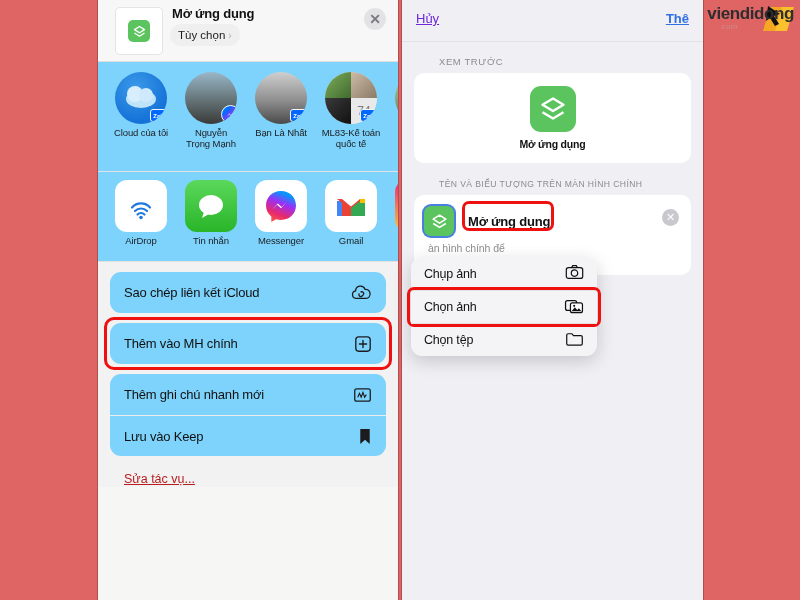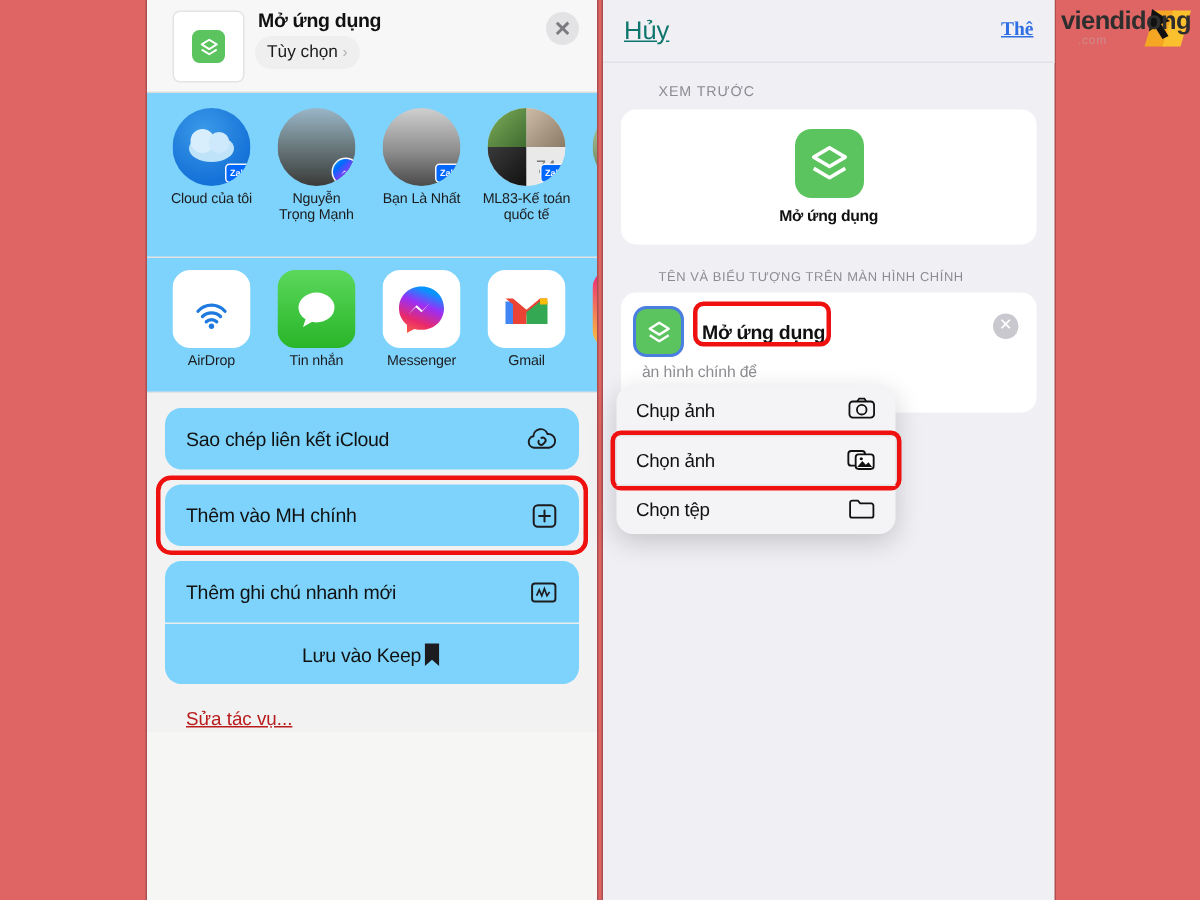--- a/index.html
+++ b/index.html
@@ -108,47 +108,47 @@
   .igbx    { width:100%;height:100%;
     background:linear-gradient(45deg,#f9ce34 0%,#ee2a7b 50%,#6228d7 100%);
     display:flex;align-items:center;justify-content:center;}
 
   .actions-zone { padding:10px 12px 0 12px; background:#f2f2f2; }
   .card { background:#7dd3fc; border-radius:11px; overflow:hidden; margin-bottom:10px; }
   .row {
     height:41px; display:flex; align-items:center; justify-content:space-between;
     padding:0 14px; font-size:13px; color:#111; letter-spacing:-0.2px;
   }
-  .row + .row { border-top:1px solid #ececec;justify-content:center; }
+  .row + .row { border-top:1px solid #ececec; }
   .row .gl { color:#1c1c1e; display:flex; align-items:center; }
 
   .hl-wrap { position:relative; margin-bottom:10px; }
   .hl-wrap .card { margin-bottom:0; }
   .hl-box {
     position:absolute; left:-6px; top:-6px; right:-6px; bottom:-6px;
     border:3px solid #ef1010; border-radius:10px; pointer-events:none;
   }
 
   .edit-link {
     margin:6px 0 0 14px; font-size:12.5px; color:#b91c1c;
     text-decoration:underline; display:inline-block;
   }
 
   
   .nav-bar {
     height:42px; position:relative; border-bottom:1px solid #e2e1e7;
     background:#f0eff4;
   }
   .nav-left {
-    position:absolute; left:14px; top:11px; font-size:17px; color:#0f766e;
+    position:absolute; left:14px; top:11px; font-size:13px; color:#6d28d9;
     text-decoration:underline;
   }
   .nav-right {
     position:absolute; right:14px; top:11px; font-size:13px; color:#2f6fe4;
-    font-weight:bold; text-decoration:underline;font-family:Liberation Serif, serif;
+    font-weight:bold; text-decoration:underline;
   }
 
   .sec-label {
     font-size:9.5px; color:#8b8b92; letter-spacing:0.6px;
     padding:14px 0 6px 18px;
     margin-left:19px;
   }
   .preview-card {
     margin:0 12px; background:#fff; border-radius:10px; height:90px;
     display:flex; flex-direction:column; align-items:center; justify-content:center;

